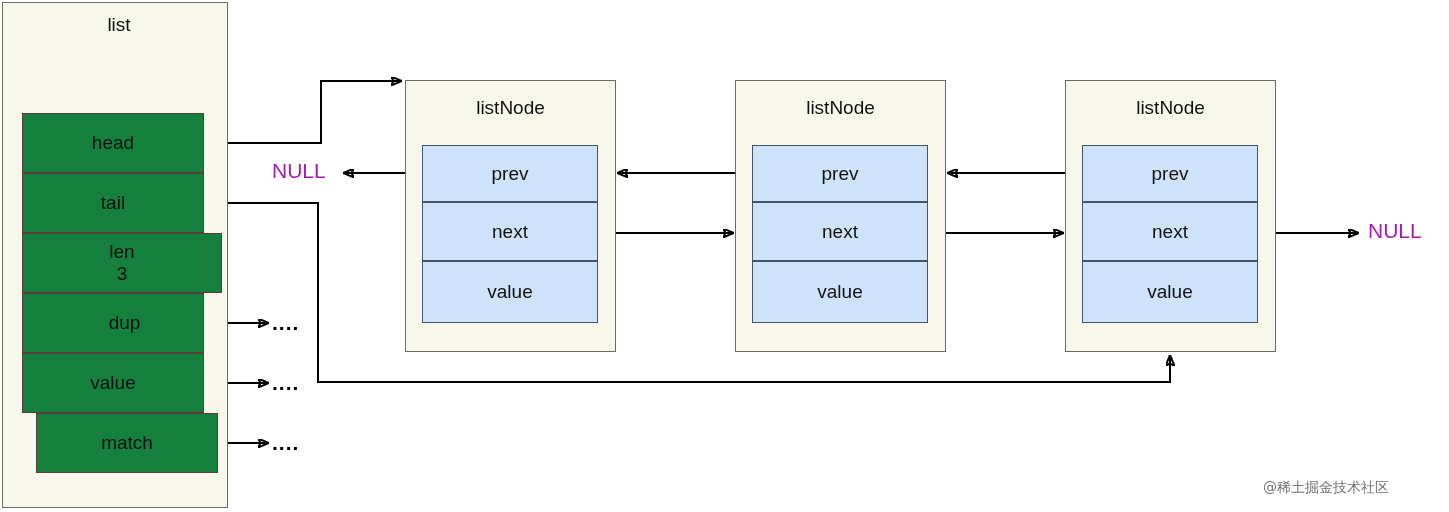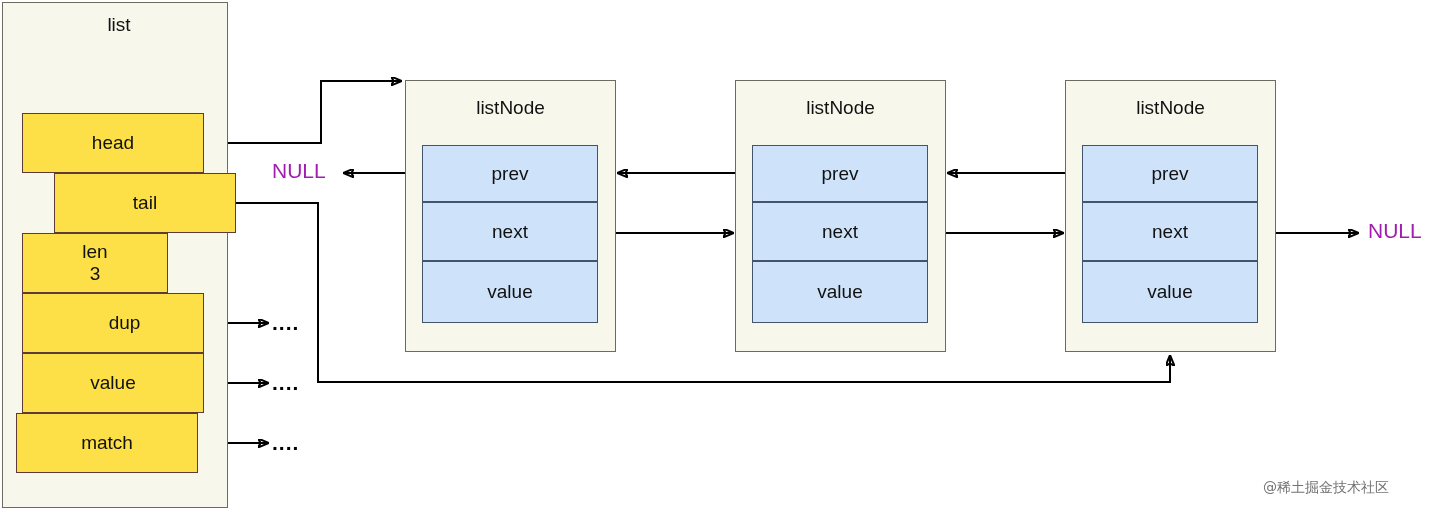--- a/index.html
+++ b/index.html
@@ -35,21 +35,21 @@
     display:flex;
     align-items:center;
     justify-content:center;
     font-size:19px;
     color:#111;
     line-height:1.15;
     text-align:center;
     white-space:pre-line;
   }
   .field.pink{
-    background:#fde047;
+    background:#15803d;
     border:1.4px solid #5d3b3b;
   }
   .field.blue{
     background:#cee3fa;
     border:1.4px solid #44546a;
   }
   .label{
     position:absolute;
     font-size:21px;
     color:#a21caf;
@@ -116,34 +116,34 @@
     <line x1="1258" y1="233" x2="1358" y2="233" marker-end="url(#arrow)"></line>
   </svg>
 
   <div class="struct" style="left:2px; top:2px; width:226px; height:506px;">
     <div class="struct-title" style="top:11px;padding-left:8px;">list</div>
   </div>
 
   <div class="field pink" style="left:22px; top:113px; width:182px; height:60px;">
     <span>head</span>
   </div>
-  <div class="field pink" style="left:22px; top:173px; width:182px; height:60px;margin-left:32px;">
+  <div class="field pink" style="left:22px; top:173px; width:182px; height:60px;">
     <span>tail</span>
   </div>
-  <div class="field pink" style="left:22px; top:233px; width:146px; height:60px;">
+  <div class="field pink" style="left:22px; top:233px; width:200px; height:60px;">
     <span>len
 3</span>
   </div>
   <div class="field pink" style="left:22px; top:293px; width:182px; height:60px;padding-left:23px;">
     <span>dup</span>
   </div>
   <div class="field pink" style="left:22px; top:353px; width:182px; height:60px;">
     <span>value</span>
   </div>
-  <div class="field pink" style="left:16px; top:413px; width:182px; height:60px;justify-content:center;">
+  <div class="field pink" style="left:36px; top:413px; width:182px; height:60px;justify-content:center;">
     <span>match</span>
   </div>
 
   <div class="struct" style="left:405px; top:80px; width:211px; height:272px;">
     <div class="struct-title" style="top:16px;">listNode</div>
   </div>
   <div class="field blue" style="left:422px; top:145px; width:176px; height:57px;">
     <span>prev</span>
   </div>
   <div class="field blue" style="left:422px; top:202px; width:176px; height:59px;">

